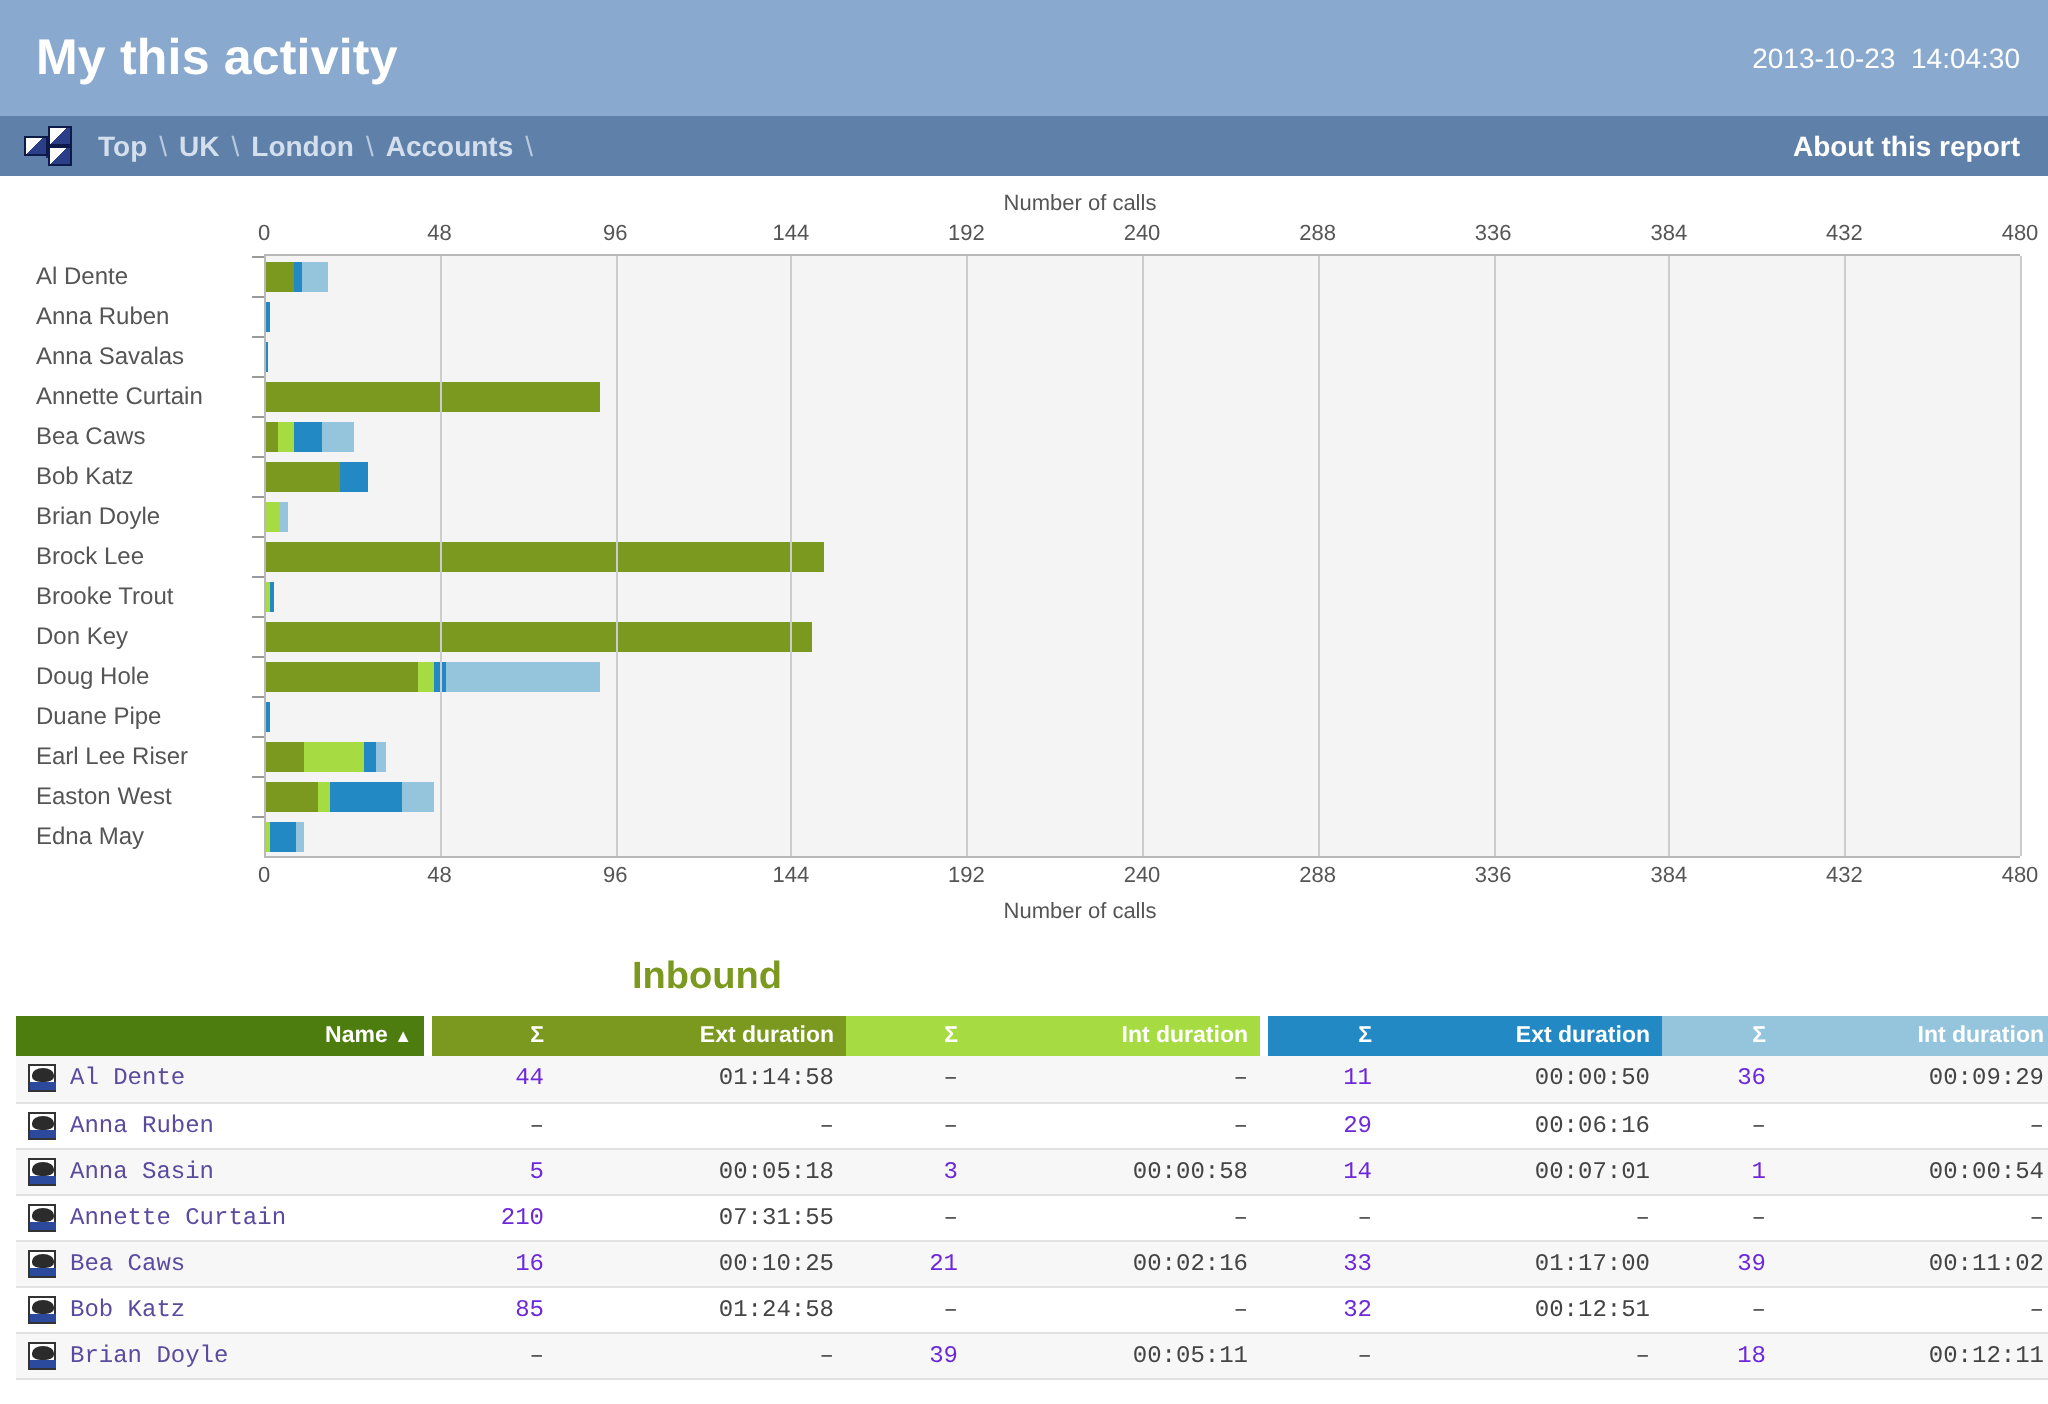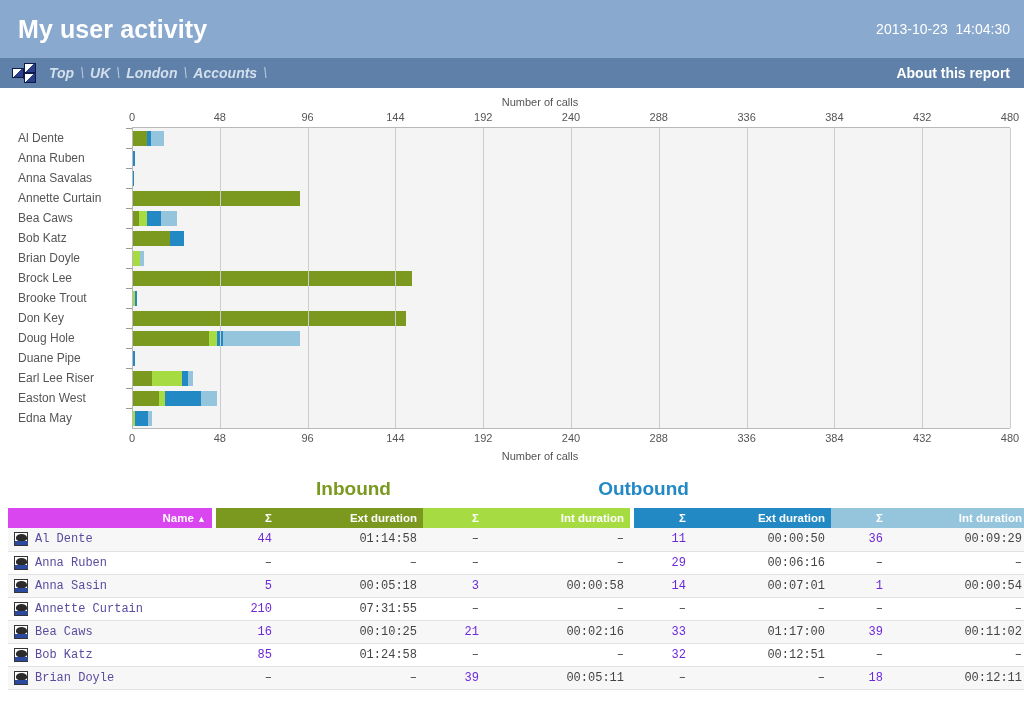--- a/index.html
+++ b/index.html
@@ -37,21 +37,21 @@
     border:1px solid #0e1a4a;
   }
   .crumb-icon i.a { left:0px; top:5px; }
   .crumb-icon i.b { left:12px; top:0px; }
   .crumb-icon i.c { left:12px; top:10px; }
   .crumb-icon s {
     position:absolute; background:#1b2a63; height:1px; display:block;
   }
   .crumb-icon s.l1 { left:11px; top:9px; width:4px; }
   .crumb-icon s.l2 { left:11px; top:15px; width:4px; }
-  .crumb-links { display:flex; align-items:flex-end; color:#ccd8e9; font-size:14px; font-weight:bold;font-style:italic; }
+  .crumb-links { display:flex; align-items:flex-end; color:#ccd8e9; font-size:14px; font-weight:bold; }
   .crumb-links a { color:#d4dfee; text-decoration:none; font-weight:bold; padding:0 5px; }
   .crumb-links .sep { color:#b9c9de; font-weight:normal; padding:0 1px; }
   .about { color:#ffffff; font-size:14px; font-weight:bold; text-decoration:none; }
 
   
   .chart-wrap { position:relative; padding:8px 0 2px 14px; }
   .axis-title { text-align:center; font-size:11px; color:#555; margin-left:42px; }
   .chart-grid-area { position:relative; margin-top:3px; }
 
   .tickrow { position:relative; height:16px; margin-left:118px; margin-right:14px; }
@@ -89,21 +89,21 @@
   .sec-in  { color:#7b991f; }
   .sec-out { color:#2389c4; }
   .sec-tot { color:#9b9b9b; }
 
   
   table.data { width:1008px; margin:0 8px; border-collapse:collapse; table-layout:fixed; }
   table.data th {
     font-size:11.5px; font-weight:bold; color:#ffffff; height:20px;
     padding:0 6px; text-align:right; white-space:nowrap;
   }
-  th.name-h { background:#d946ef; text-align:left; padding-left:8px; font-size:12px; }
+  th.name-h { background:#4d7c0f; text-align:left; padding-left:8px; font-size:12px; }
   th.sig { text-align:center; padding:0; font-size:12px; }
   th.g1 { background:#7b991f; }
   th.g2 { background:#a6dc42; }
   th.b1 { background:#2389c4; }
   th.b2 { background:#95c4dd; }
   th.spacer { background:#ffffff; width:4px; padding:0; }
 
   table.data td {
     font-family:"Liberation Mono", monospace; font-size:12px;
     height:23px; padding:0 6px; text-align:right; color:#222;
@@ -126,21 +126,21 @@
     content:""; position:absolute; left:0px; bottom:0px; width:13px; height:4px;
     background:#2b4a9e;
   }
   td .cnt { color:#6d28d9; }
   td .dash { color:#444; }
 </style>
 </head>
 <body>
 
 <div class="titlebar">
-  <h1>My user activity</h1>
+  <h1>My this activity</h1>
   <div class="timestamp">2013-10-23  14:04:30</div>
 </div>
 
 <div class="crumbbar">
   <div class="crumb-left">
     <span class="crumb-icon">
       <s class="l1"></s>
         <s class="l2"></s>
       <i class="a"></i>
         <i class="b"></i>
@@ -329,21 +329,20 @@
         <span style="left: 80%;">384</span>
         <span style="left: 90%;">432</span>
         <span style="left: 100%;">480</span>
       </div>
   </div>
   <div class="axis-title" style="margin-top:2px;">Number of calls</div>
 </div>
 
 <div class="sections">
   <div class="sec-in" style="left:212px; width:283px;">Inbound</div>
-  <div class="sec-out" style="left:499px; width:289px;">Outbound</div>
 </div>
 
 <table class="data">
   <colgroup>
     <col style="width:204px">
       <col style="width:4px">
     <col style="width:62px">
       <col style="width:145px">
     <col style="width:62px">
       <col style="width:145px">

